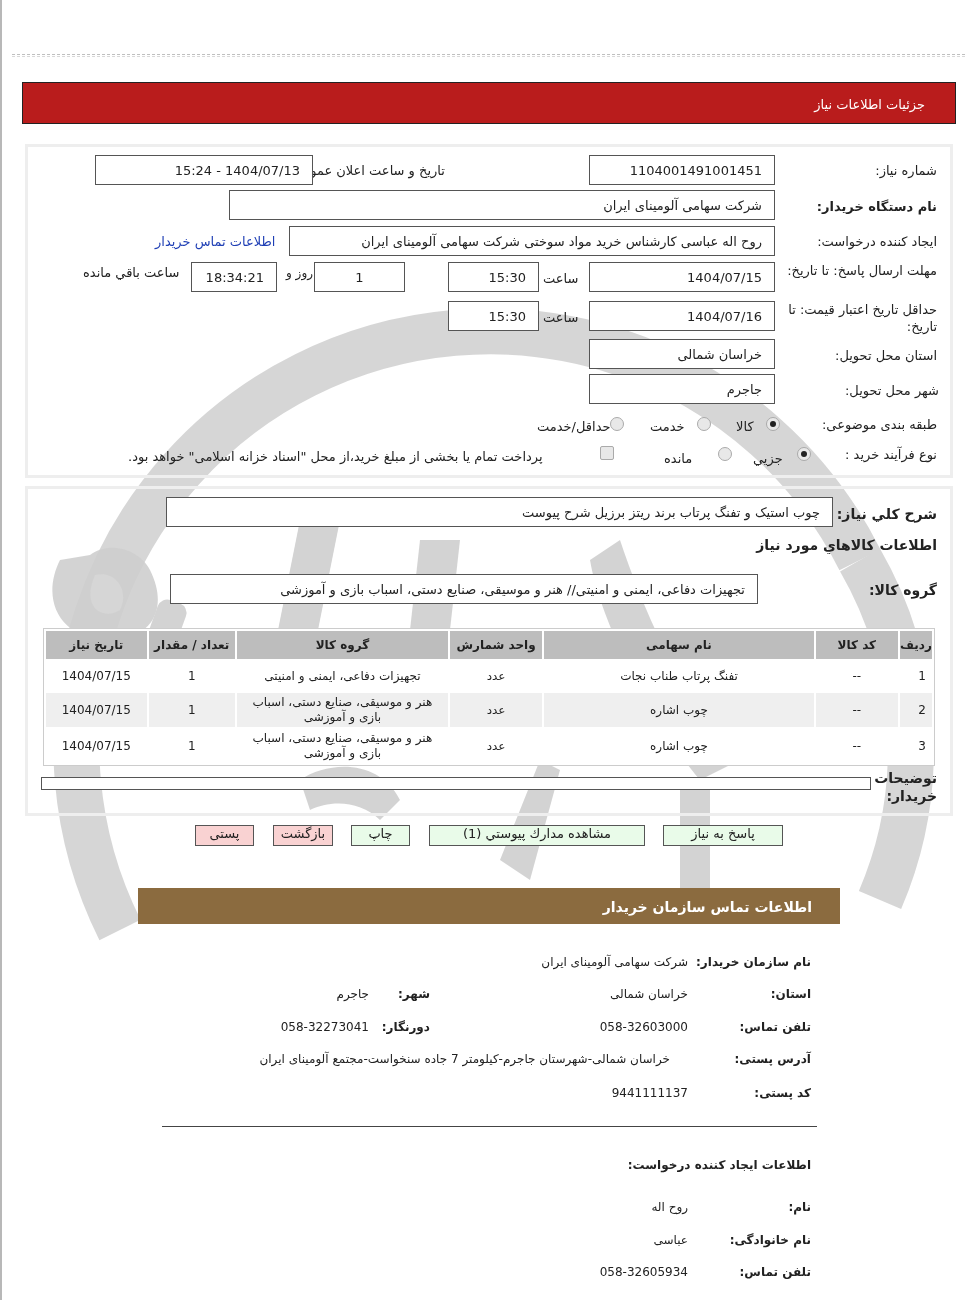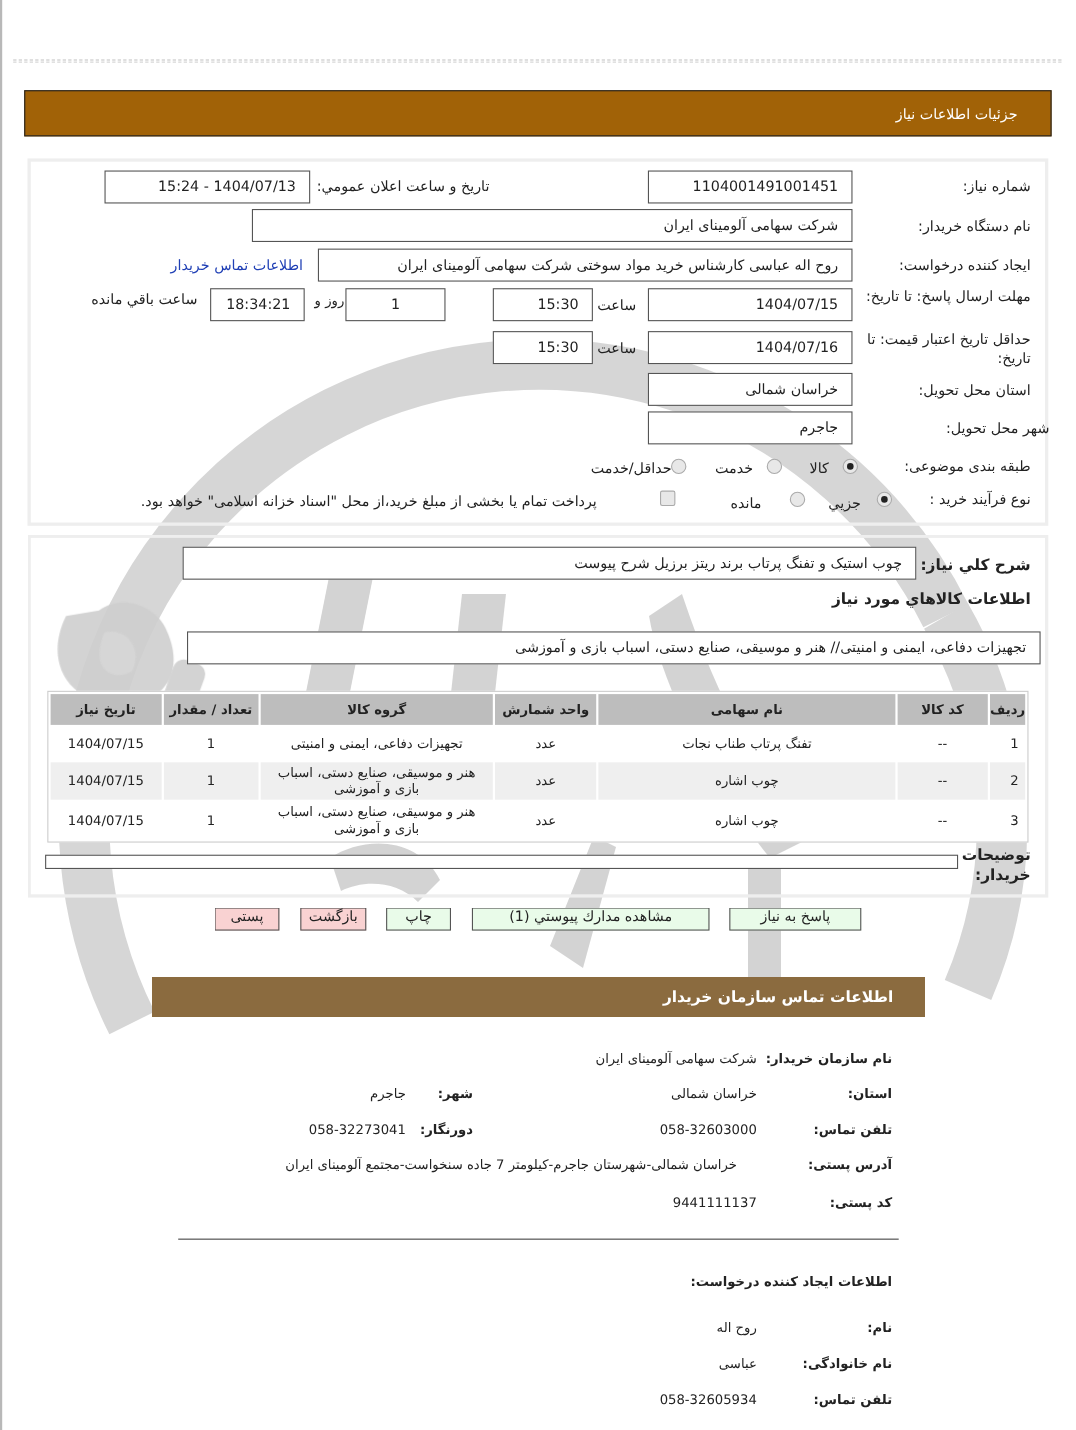--- a/index.html
+++ b/index.html
@@ -3,21 +3,21 @@
 <meta charset="utf-8">
 <style>
   * { box-sizing: border-box; margin: 0; padding: 0; }
   html, body { width: 978px; height: 1300px; background: #fff; overflow: hidden; }
   body { position: relative; font-family: "DejaVu Sans", sans-serif; font-size: 13px; color: #222; direction: rtl; }
   .left-rule { position: absolute; left: 0; top: 0; width: 2px; height: 1300px; background: #b8b8b8; }
   .dotted-rule { position: absolute; left: 12px; top: 54px; width: 953px; height: 3px; border-top: 1px dashed #bfbfbf; border-bottom: 1px dashed #d8d8d8; }
 
   .watermark { position: absolute; left: 0; top: 0; width: 978px; height: 1300px; pointer-events: none; }
 
-  .header-bar { position: absolute; left: 22px; top: 82px; width: 934px; height: 42px; background: #a16207; border: 1px solid #222; color: #fff; font-size: 13px; padding-right: 30px; line-height: 44px; }
+  .header-bar { position: absolute; left: 22px; top: 82px; width: 934px; height: 42px; background: #b91c1c; border: 1px solid #222; color: #fff; font-size: 13px; padding-right: 30px; line-height: 44px; }
 
   .panel { position: absolute; background: transparent; border: 3px solid #eee; }
   .p1 { left: 25px; top: 144px; width: 928px; height: 334px; }
   .p2 { left: 25px; top: 486px; width: 928px; height: 330px; }
 
   .lbl { position: absolute; font-size: 13px; color: #222; white-space: nowrap; }
   .box { position: absolute; border: 1px solid #555; background: #fff; height: 30px; font-size: 13px; line-height: 30px; padding: 0 12px; white-space: nowrap; overflow: hidden; }
   .box.num { text-align: right; font-family: "DejaVu Sans", sans-serif; }
 
   .link { position: absolute; color: #1f3fb5; font-size: 13px; cursor: pointer; white-space: nowrap; }
@@ -70,23 +70,23 @@
 <div class="header-bar">
   <span>جزئيات اطلاعات نياز</span>
 </div>
 
 <div class="panel p1"></div>
 
 <span class="lbl" style="right:41px; top:163px;">شماره نیاز:</span>
 <div class="box num" style="left:589px; top:155px; width:186px;">1104001491001451</div>
 
 <span class="lbl" style="left:288px; top:163px;">تاريخ و ساعت اعلان عمومي:</span>
-<div class="box num" style="left:95px; top:155px; width:187px;">1404/07/13 - 15:24</div>
-
-<span class="lbl" style="right:41px; top:199px;">نام دستگاه خریدار:</span>
+<div class="box num" style="left:95px; top:155px; width:218px;">1404/07/13 - 15:24</div>
+
+<span class="lbl" style="right:41px; top:199px;font-weight:bold;">نام دستگاه خریدار:</span>
 <div class="box" style="left:229px; top:190px; width:546px; text-align:right;">شرکت سهامی آلومینای ایران</div>
 
 <span class="lbl" style="right:41px; top:234px;">ایجاد کننده درخواست:</span>
 <div class="box" style="left:289px; top:226px; width:486px; text-align:right;padding-left:47px;">روح اله عباسی کارشناس خرید مواد سوختی شرکت سهامی آلومینای ایران</div>
 <span class="link" style="left:155px; top:234px;">اطلاعات تماس خریدار</span>
 
 <span class="lbl" style="right:41px; top:262px; width:150px; white-space:normal; line-height:17px; text-align:right;">مهلت ارسال پاسخ: تا تاریخ:</span>
 <div class="box num" style="left:589px; top:262px; width:186px;">1404/07/15</div>
 <span class="lbl" style="left:543px; top:271px;">ساعت</span>
 <div class="box num" style="left:448px; top:262px; width:91px;">15:30</div>
@@ -96,21 +96,21 @@
 <span class="lbl" style="left:83px; top:265px;">ساعت باقي مانده</span>
 
 <span class="lbl" style="right:41px; top:301px; width:160px; white-space:normal; line-height:17px; text-align:right;">حداقل تاریخ اعتبار قیمت: تا تاریخ:</span>
 <div class="box num" style="left:589px; top:301px; width:186px;">1404/07/16</div>
 <span class="lbl" style="left:543px; top:310px;">ساعت</span>
 <div class="box num" style="left:448px; top:301px; width:91px;">15:30</div>
 
 <span class="lbl" style="right:41px; top:348px;">استان محل تحویل:</span>
 <div class="box" style="left:589px; top:339px; width:186px; text-align:right;">خراسان شمالی</div>
 
-<span class="lbl" style="right:24px; top:383px;">شهر محل تحویل:</span>
+<span class="lbl" style="right:39px; top:383px;">شهر محل تحویل:</span>
 <div class="box" style="left:589px; top:374px; width:186px; text-align:right;">جاجرم</div>
 
 <span class="lbl" style="right:41px; top:417px;">طبقه بندی موضوعی:</span>
 <span class="radio on" style="left:766px; top:417px;"></span>
 <span class="lbl" style="left:736px; top:419px;">کالا</span>
 <span class="radio" style="left:697px; top:417px;"></span>
 <span class="lbl" style="left:650px; top:419px;">خدمت</span>
 <span class="radio" style="left:610px; top:417px;"></span>
 <span class="lbl" style="left:537px; top:419px;">حداقل/خدمت</span>
 
@@ -123,21 +123,21 @@
 <span class="lbl" style="left:128px; top:449px;">پرداخت تمام یا بخشی از مبلغ خرید،از محل "اسناد خزانه اسلامی" خواهد بود.</span>
 
 <div class="panel p2"></div>
 
 <span class="bold-lbl" style="right:41px; top:506px;">شرح كلي نياز:</span>
 <div class="box" style="left:166px; top:497px; width:667px; text-align:right;padding-left:24px;">چوب استیک و تفنگ پرتاب برند ریتز برزیل شرح پیوست</div>
 
 <span class="bold-lbl" style="right:41px; top:537px;">اطلاعات كالاهاي مورد نياز</span>
 
 <span class="bold-lbl" style="right:41px; top:582px;">گروه کالا:</span>
-<div class="box" style="left:170px; top:574px; width:776px; ">تجهیزات دفاعی، ایمنی و امنیتی// هنر و موسیقی، صنایع دستی، اسباب بازی و آموزشی</div>
+<div class="box" style="left:170px; top:574px; width:588px; ">تجهیزات دفاعی، ایمنی و امنیتی// هنر و موسیقی، صنایع دستی، اسباب بازی و آموزشی</div>
 
 <table class="items">
   <thead>
     <tr>
       <th style="width:30px;">رديف</th>
       <th style="width:82px;">كد كالا</th>
       <th style="width:268px;">نام سهامی</th>
       <th style="width:92px;">واحد شمارش</th>
       <th style="width:210px;">گروه کالا</th>
       <th style="width:86px;">تعداد / مقدار</th>

